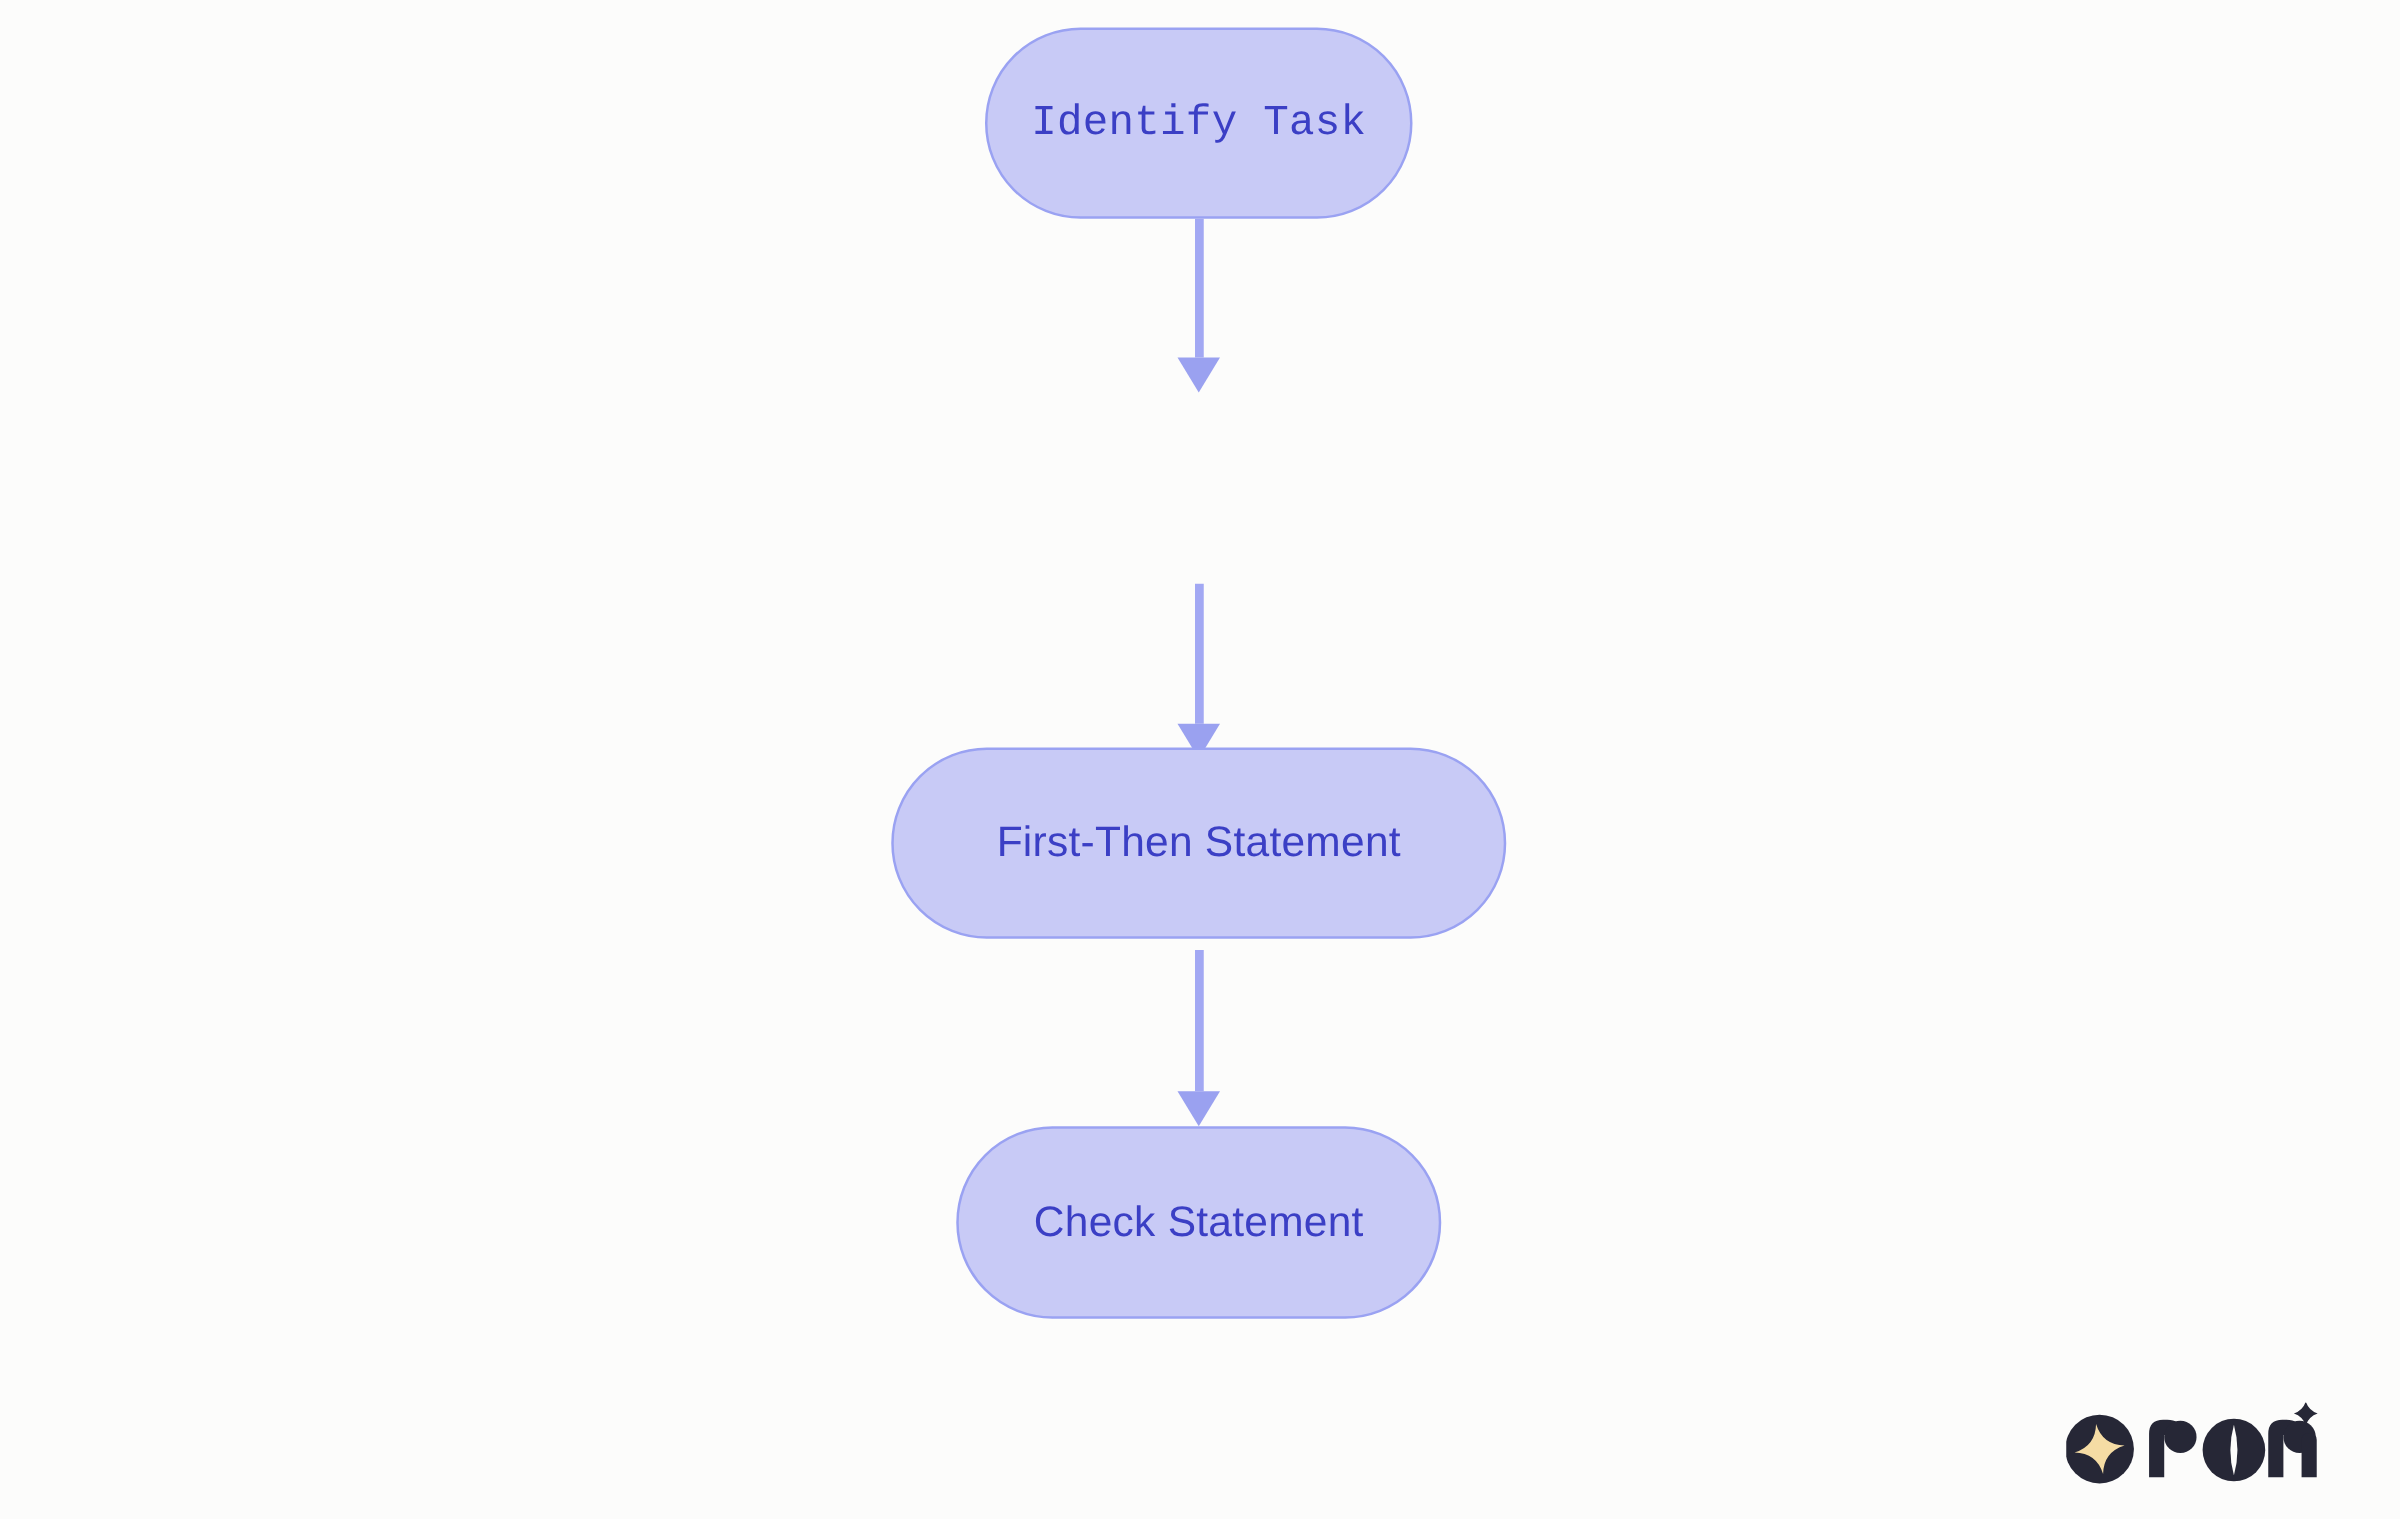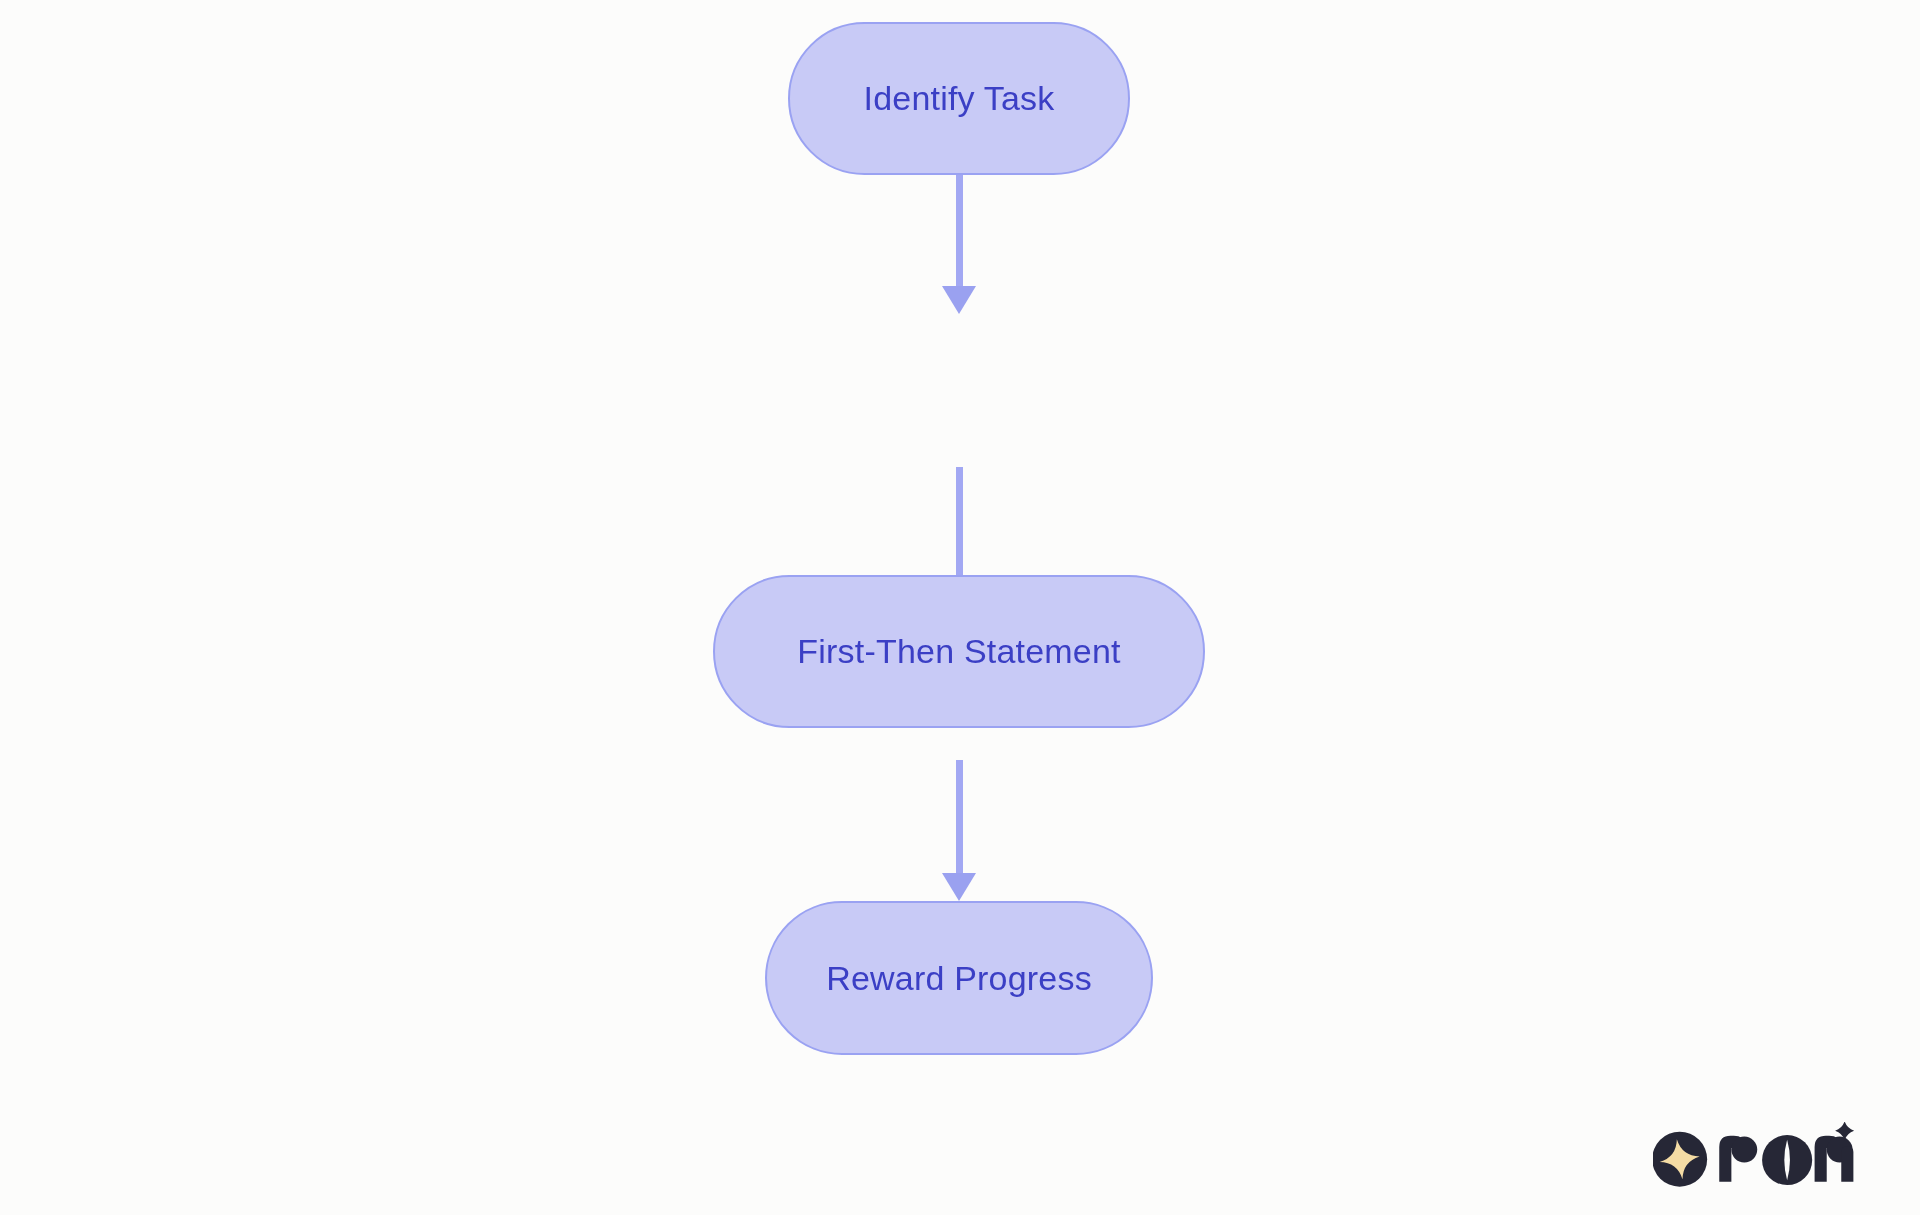--- a/index.html
+++ b/index.html
@@ -30,23 +30,23 @@
     justify-content: center;
     background: var(--node-fill);
     border: 2.5px solid var(--node-border);
     border-radius: 78px;
     color: var(--node-text);
     font-size: 34px;
     font-weight: 400;
     letter-spacing: 0.2px;
     text-align: center;
   }
-  .node-1 { left: 788px; top: 22px;  width: 342px; height: 153px; }
+  .node-1 { left: 788px; top: 22px;  width: 342px; height: 153px; font-family: Liberation Mono, monospace; }
   .node-2 { left: 799px; top: 314px; width: 320px; height: 153px; }
-  .node-3 { left: 713px; top: 575px; width: 492px; height: 153px; }
+  .node-3 { left: 713px; top: 598px; width: 492px; height: 153px; }
   .node-4 { left: 765px; top: 901px; width: 388px; height: 154px; }
 
   .arrow {
     position: absolute;
     left: 959px;
     transform: translateX(-50%);
     display: flex;
     flex-direction: column;
     align-items: center;
   }
@@ -101,21 +101,21 @@
   <div class="node node-3">
     <span>First-Then Statement</span>
   </div>
 
   <div class="arrow arrow-3">
     <div class="shaft"></div>
     <div class="head"></div>
   </div>
 
   <div class="node node-4">
-    <span>Reward Progress</span>
+    <span>Check Statement</span>
   </div>
 
   <div class="logo">
     <svg viewBox="0 0 250 84" xmlns="http://www.w3.org/2000/svg">
 
       <g>
         <circle class="ink" cx="33" cy="46" r="34"></circle>
         <path class="gold" transform="rotate(-8 33 46)" d="M33,21 Q36.5,42.5 58,46 Q36.5,49.5 33,71 Q29.5,49.5 8,46 Q29.5,42.5 33,21 Z"></path>
       </g>
 

